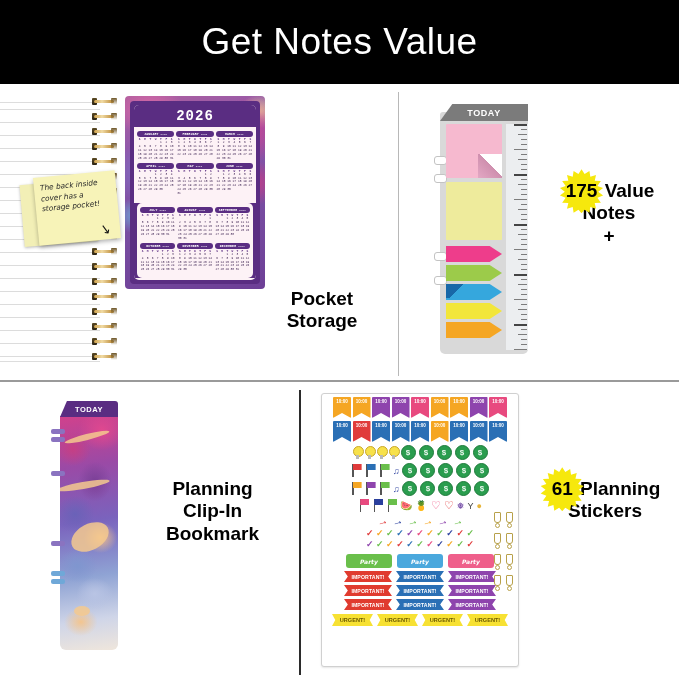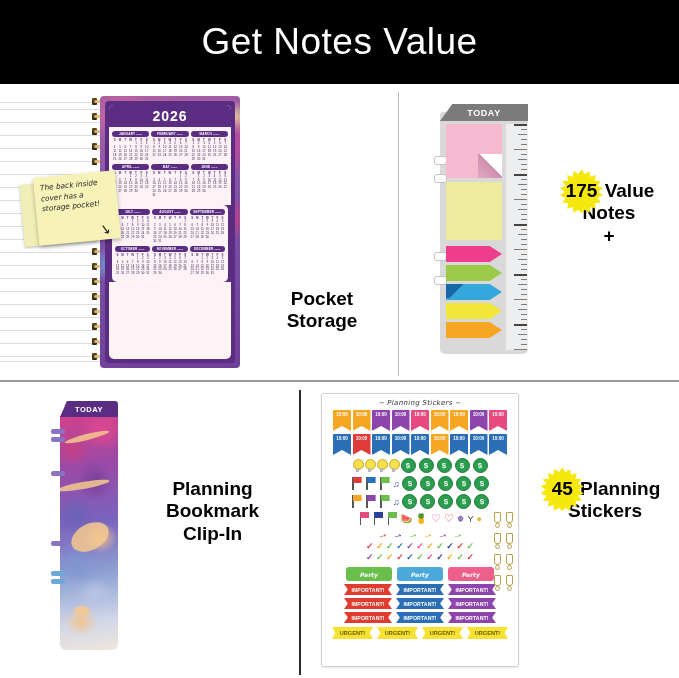--- a/index.html
+++ b/index.html
@@ -33,30 +33,30 @@
 
   .spiral{position:absolute;left:92px;top:10px;width:26px;height:266px;}
   .coil{position:absolute;left:0;width:26px;height:7px;}
   .coil .bar{position:absolute;left:2px;top:2px;width:20px;height:3px;border-radius:2px;
              background:linear-gradient(90deg,#cfa24c,#f1dba4 40%,#b8842f);}
   .coil .endl{position:absolute;left:0;top:0;width:5px;height:7px;border-radius:1px;
               background:linear-gradient(180deg,#5b4a23,#2c2415);}
   .coil .endr{position:absolute;left:19px;top:0;width:6px;height:7px;border-radius:1px;
               background:linear-gradient(180deg,#6d5526,#33291500);}
 
-  .planner{position:absolute;left:100px;top:8px;width:140px;height:272px;border-radius:4px;
+  .planner{position:absolute;left:125px;top:8px;width:140px;height:193px;border-radius:4px;
            overflow:hidden;
            background:
              radial-gradient(ellipse 60px 40px at 18% 8%, #e56aa8 0%, #e56aa800 60%),
              radial-gradient(ellipse 50px 55px at 88% 18%, #d6418f 0%, #d6418f00 62%),
              radial-gradient(ellipse 45px 50px at 12% 40%, #7e6fc4 0%, #7e6fc400 60%),
              radial-gradient(ellipse 40px 38px at 92% 45%, #c73d86 0%, #c73d8600 60%),
              radial-gradient(ellipse 35px 30px at 8% 62%, #6fa8d8 0%, #6fa8d800 60%),
              radial-gradient(ellipse 34px 28px at 96% 8%, #e8cf9a 0%, #e8cf9a00 60%),
-             linear-gradient(165deg,#b0609f 0%,#8e58ab 25%,#7a4fa3 55%,#6d3f96 100%);}
+             linear-gradient(165deg,#b0609f 0%,#8e58ab 25%,#7a4fa3 55%,#6d3f96 100%); font-family: Liberation Mono, monospace;}
   .planner-inner{position:absolute;left:5px;top:5px;right:5px;bottom:5px;border-radius:4px;
                  background:#5a2d82;overflow:hidden;}
   .cal-card{position:absolute;left:4px;top:4px;right:4px;bottom:4px;border-radius:5px;
             background:#fdf2f6;overflow:hidden;}
   .cal-year{height:22px;background:#5a2d82;display:flex;align-items:center;justify-content:center;}
   .cal-year span{color:#fff;font-size:14px;font-weight:bold;letter-spacing:1px;}
   .cal-grid{display:grid;grid-template-columns:repeat(3,1fr);gap:2px;padding:4px 3px;}
   .mon{font-size:3px;}
   .mon-name{background:#5a2d82;color:#fff;border-radius:4px;text-align:center;
             font-size:3.1px;font-weight:bold;letter-spacing:.2px;padding:1px 0;margin-bottom:1px;}
@@ -1007,28 +1007,27 @@
       <div class="bm-clip" style="top:28px"></div>
       <div class="bm-clip" style="top:36px"></div>
       <div class="bm-clip" style="top:70px"></div>
       <div class="bm-clip" style="top:140px"></div>
       <div class="bm-clip" style="top:170px;background:#6fa8d8"></div>
       <div class="bm-clip" style="top:178px;background:#6fa8d8"></div>
     </div>
 
     <div class="caption cap-bookmark">
       <div>Planning</div>
+      <div>Clip-In</div>
       <div>Bookmark</div>
-      <div>Clip-In</div>
     </div>
   </div>
 
   <div class="quad q-br">
     <div class="sheet">
-      <div class="sheet-title">~ Planning Stickers ~</div>
       <div class="srow" id="brow1">
           <div class="banner" style="background:#f5a623">
             <b>10:00</b>
           </div>
           <div class="banner" style="background:#f5a623">
             <b>10:00</b>
           </div>
           <div class="banner" style="background:#8e44ad">
             <b>10:00</b>
           </div>
@@ -1263,20 +1262,20 @@
             <div class="excl">
               <i></i>
               <u></u>
             </div>
           </div>
         </div>
     </div>
 
     <div class="caption cap-stickers">
       <div>
-        <span class="burst">45</span>
+        <span class="burst">61</span>
         <span>Planning</span>
       </div>
       <div>Stickers</div>
     </div>
   </div>
 
 </div>
 
 </body></html>

